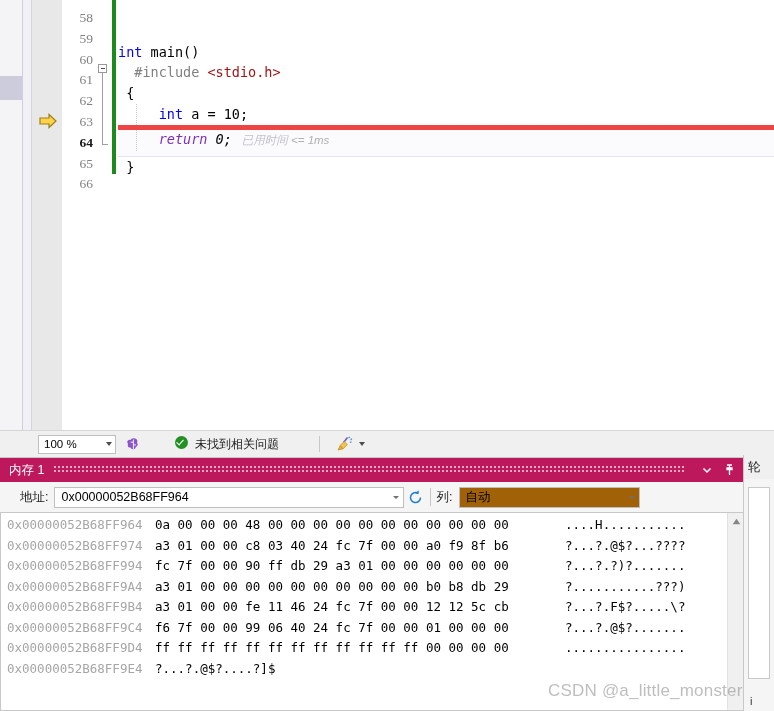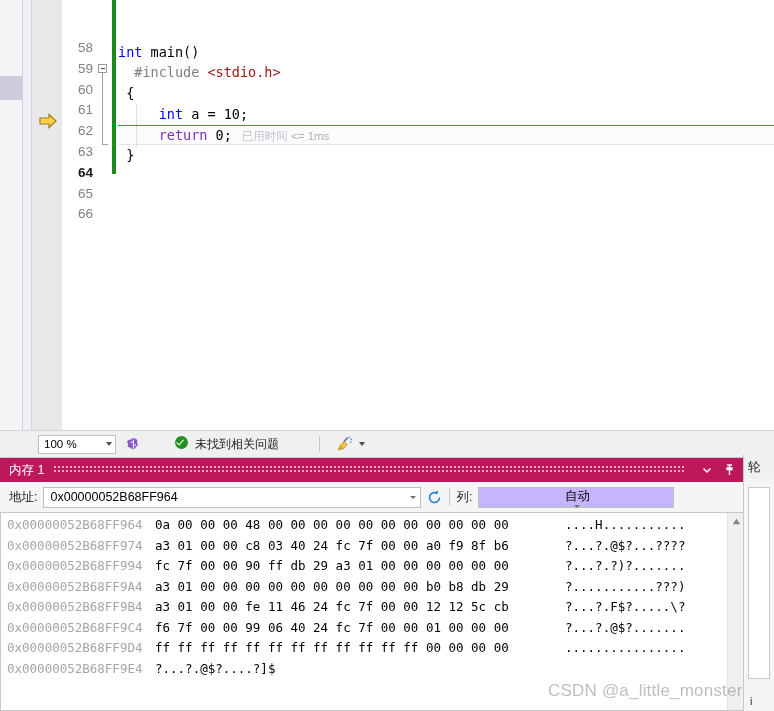--- a/index.html
+++ b/index.html
@@ -73,24 +73,23 @@
     height: 16px;
   }
 
   
   #line-numbers {
     width: 34px;
     flex: 0 0 34px;
     background: #ffffff;
     text-align: right;
     padding-top: 8px;
-    font-family: Liberation Sans, sans-serif;
+    font-family: Liberation Serif, serif;
     font-size: 13.5px;
     color: #2b91af;
-    margin-top: 30px;
   }
   .lnum {
     height: 20.8px;
     line-height: 20.8px;
     color: #818181;
     padding-right: 3px;
   }
   .lnum.current {
     color: #1a1a1a;
     font-weight: bold;
@@ -165,25 +164,26 @@
     padding-left: 2px;
   }
   .cline {
     height: 20.8px;
     line-height: 20.8px;
     white-space: pre;
     position: relative;
   }
   .cline.current-line {
     background: #fbfbfe;
-    border-top: 1px solid #ef4444;
+    border-top: 5px solid #ef4444;
     border-bottom: 1px solid #e6e4f0;
     box-sizing: border-box;
-    height: 20px;
+    height: 32px;
     line-height: 19px;
+    font-style: italic;
   }
   .tok-pre   { color: #808080; }
   .tok-str   { color: #a31515; }
   .tok-kw    { color: #0000ff; }
   .tok-kw2   { color: #7b2fbe; }
   .tok-plain { color: #000000; }
   .tok-num   { color: #000000; }
 
   
   .indent-guide {
@@ -308,22 +308,22 @@
     align-items: center;
     justify-content: center;
   }
 
   #mem-toolbar {
     height: 30px;
     flex: 0 0 30px;
     background: #f5f5f5;
     display: flex;
     align-items: center;
-    padding-left: 9px;
-    width: 744px;
+    padding-left: 20px;
+    width: 640px;
     box-sizing: border-box;
   }
   .tb-label { font-size: 12.5px; color: #1b1b1b; margin-right: 6px; white-space: nowrap; }
   #addr-combo {
     width: 378px;
     height: 21px;
     background: #ffffff;
     border: 1px solid #bfbfbf;
     display: flex;
     align-items: center;
@@ -336,29 +336,28 @@
     width: 0; height: 0;
     border-left: 3px solid transparent;
     border-right: 3px solid transparent;
     border-top: 3.5px solid #707070;
   }
   #refresh-btn { width: 26px; display: flex; justify-content: center; }
   #tb-sep { width: 1px; height: 18px; background: #c9c9c9; margin: 0 6px 0 2px; }
   #cols-combo {
     width: 196px;
     height: 21px;
-    background: #c4b5fd;
+    background: #a16207;
     border: 1px solid #bfbfbf;
     display: flex;
     align-items: center;
     justify-content: space-between;
     padding: 0 4px 0 6px;
     box-sizing: border-box;
     font-size: 12.5px;
-    flex-direction: column;
   }
 
   
   #mem-body {
     flex: 1 1 auto;
     display: flex;
     background: #ffffff;
     width: 744px;
     box-sizing: border-box;
     border: 1px solid #c8c8c8;

